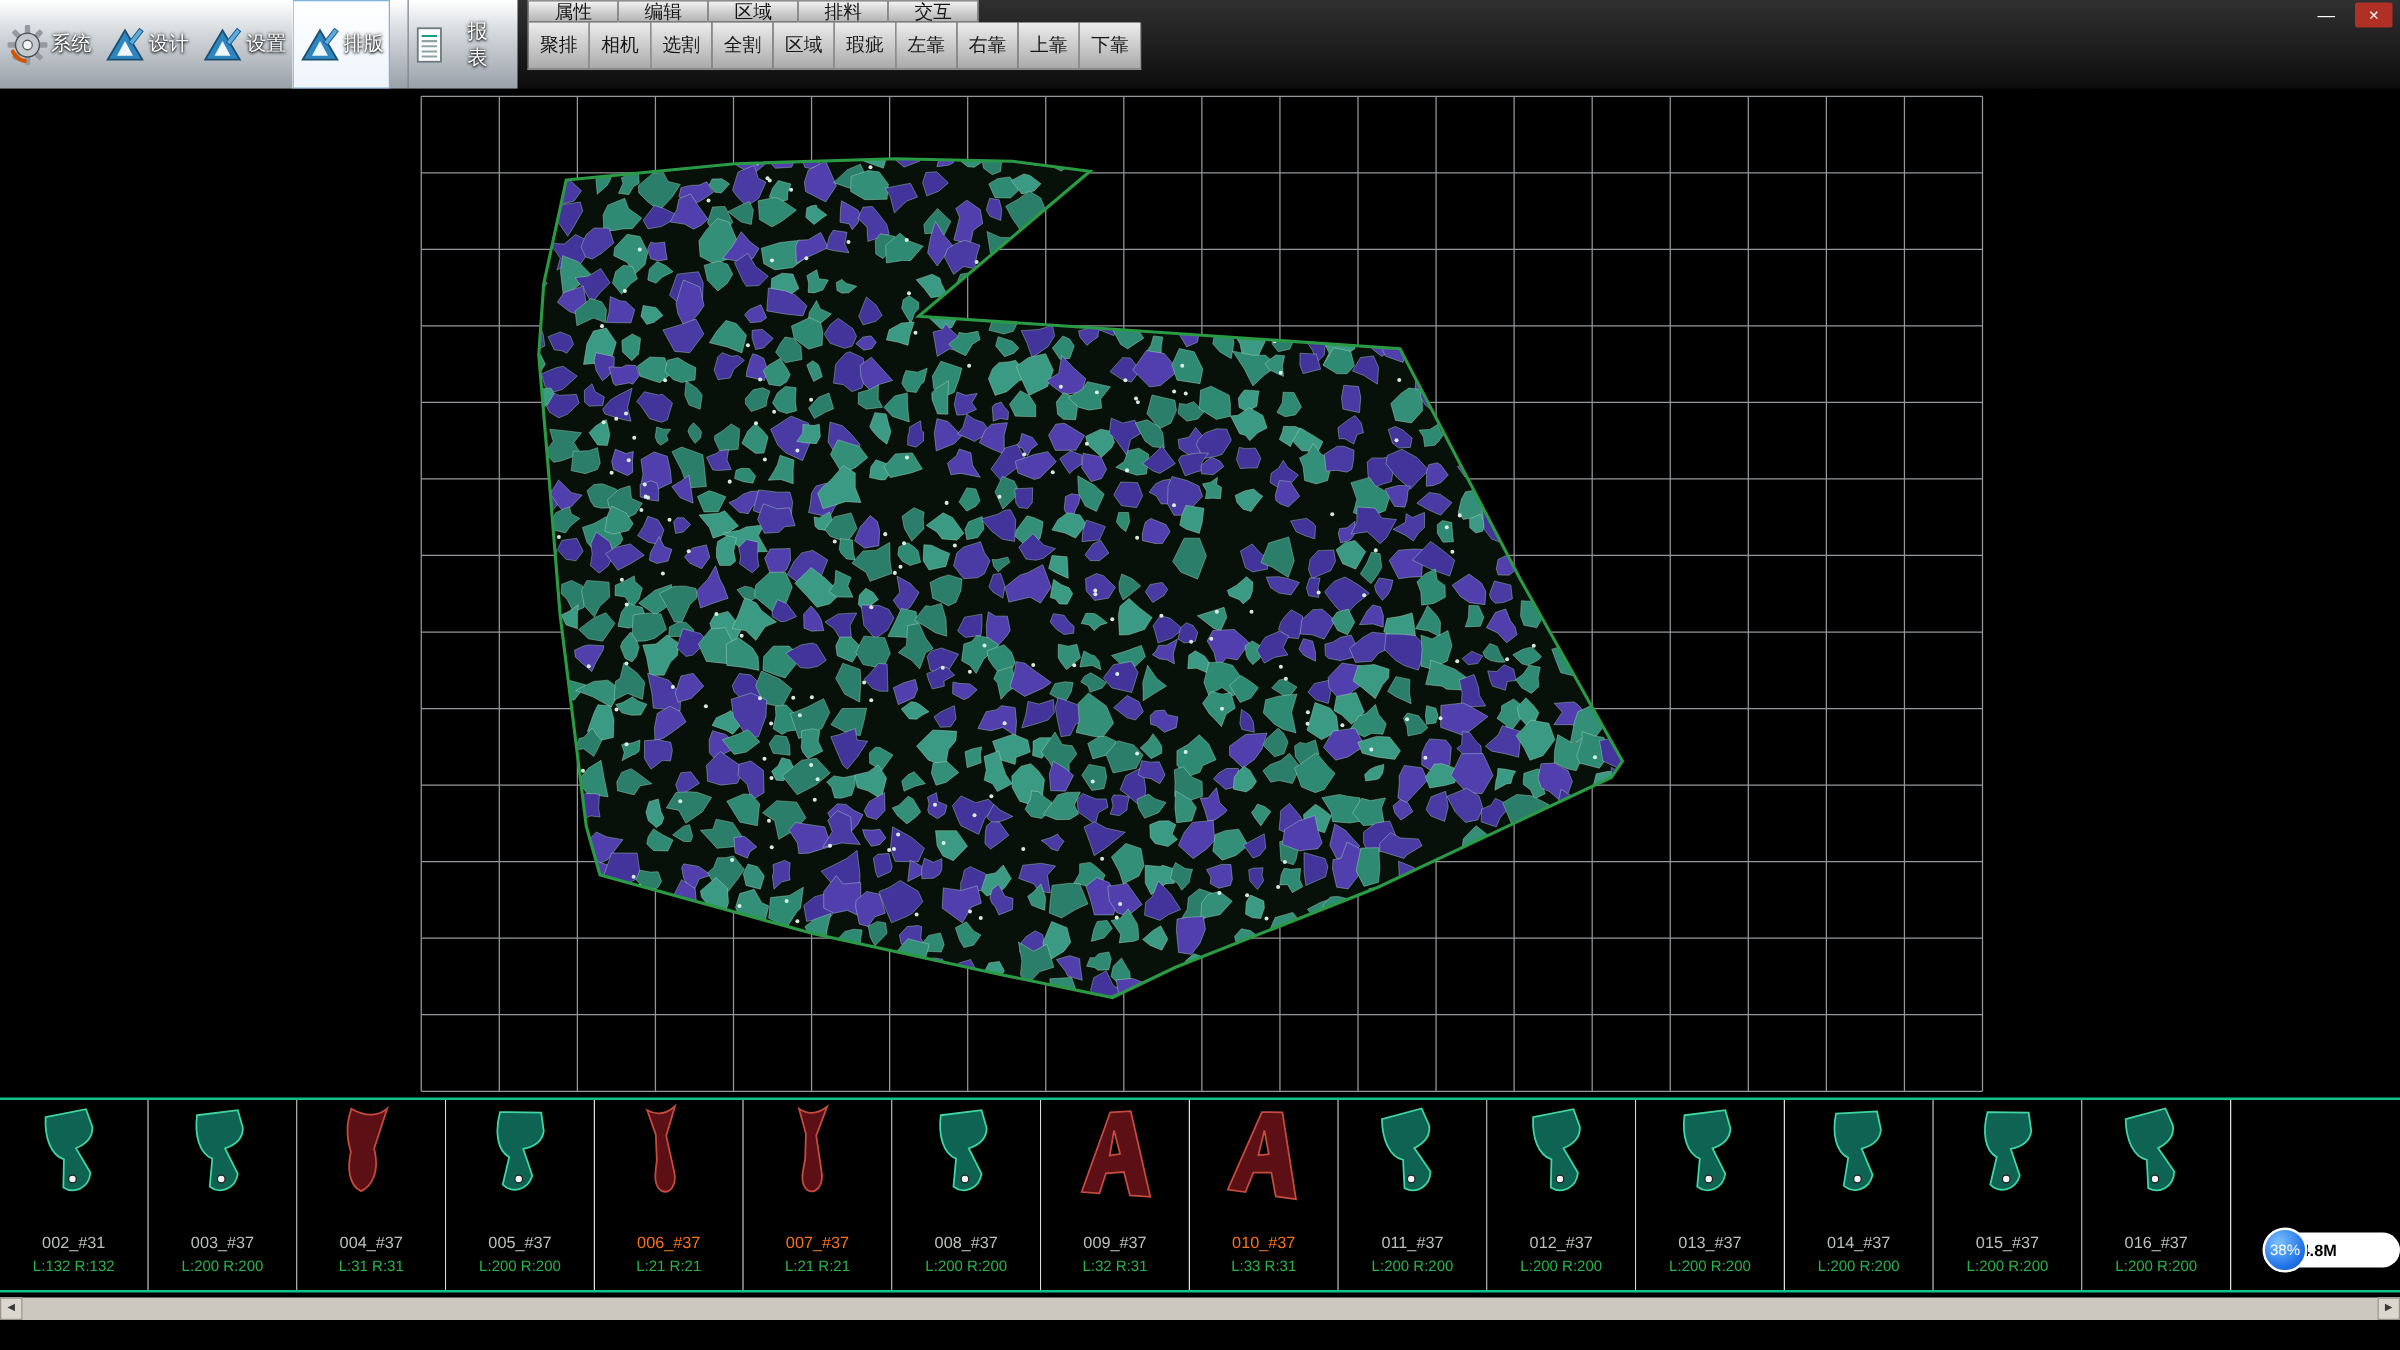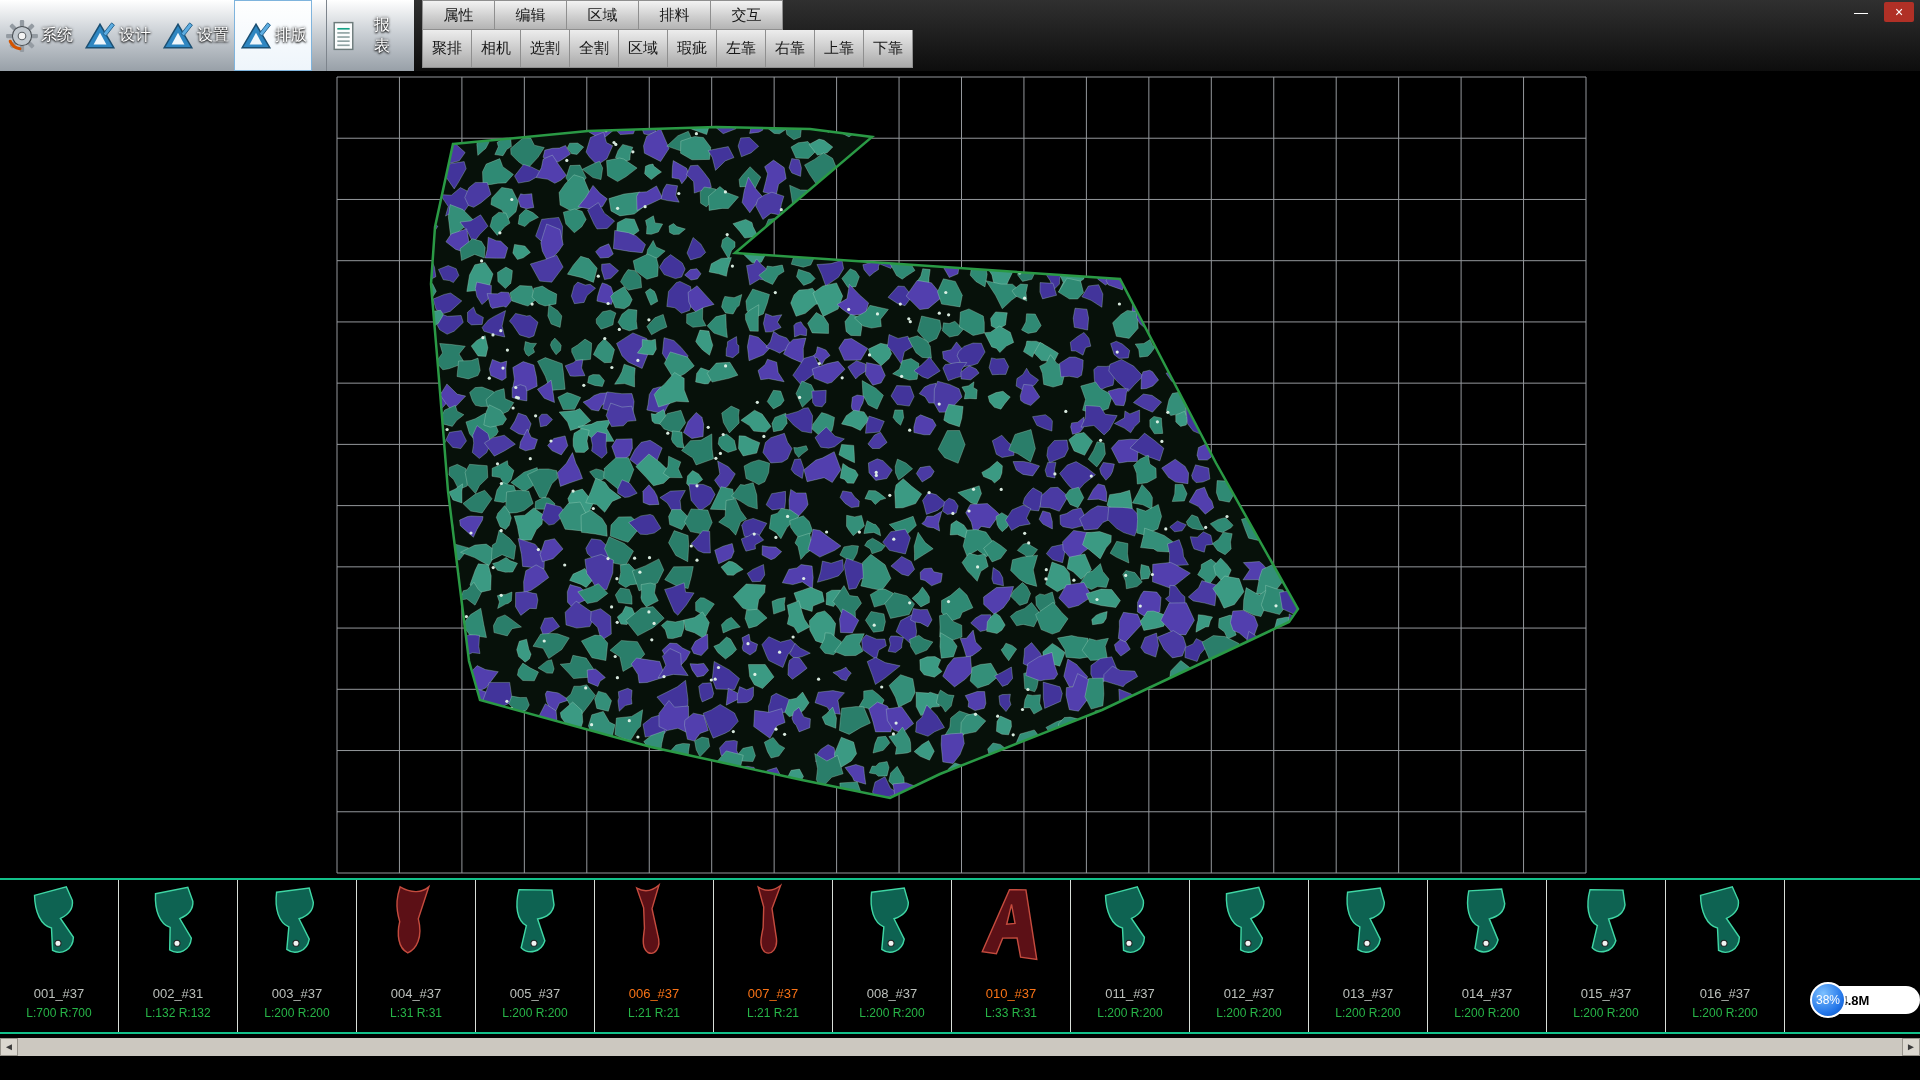--- a/index.html
+++ b/index.html
@@ -11,21 +11,21 @@
     background:linear-gradient(180deg,#303030,#0d0d0d);}
   .modes{position:absolute;left:0;top:0;height:71px;width:414px;display:flex;align-items:stretch;
     background:linear-gradient(180deg,#ffffff 0%,#ccd1d6 45%,#98a0a8 100%);}
   .mode-btn{width:78px;display:flex;flex-direction:row;align-items:center;justify-content:center;
     gap:2px;cursor:pointer;}
   .mode-btn.active{background:linear-gradient(180deg,#ffffff,#eef5fb);box-shadow:inset 0 0 0 1px #7fb4dd;}
   .mode-btn.gap{margin-left:14px;border-left:1px solid #7d848c;gap:14px;}
   .mode-icon{width:34px;height:34px;}
   .mode-label{font-size:16px;color:#fff;text-shadow:0 1px 2px #000,0 0 3px rgba(0,0,0,.85);}
   .menus{position:absolute;left:423px;top:0;}
-  .tabs-row{display:flex;height:30px;}
+  .tabs-row{display:flex;height:18px;}
   .tab-btn{width:73px;box-sizing:border-box;border:1px solid #8f8f8f;margin-left:-1px;
     background:linear-gradient(180deg,#f3f3f3,#cfcfcf 55%,#b4b4b4);color:#171717;font-size:15px;
     display:flex;align-items:center;justify-content:center;cursor:pointer;}
   .tools-row{display:flex;height:38px;text-align:right;}
   .tool-btn{width:50px;box-sizing:border-box;border:1px solid #8f8f8f;border-top:none;margin-left:-1px;
     background:linear-gradient(180deg,#ededed,#c8c8c8 55%,#a9a9a9);color:#171717;font-size:15px;
     display:flex;align-items:center;justify-content:center;cursor:pointer;}
   .wincontrols{position:absolute;right:6px;top:2px;display:flex;gap:8px;}
   .winbtn{width:30px;height:20px;display:flex;align-items:center;justify-content:center;color:#fff;
     font-size:14px;cursor:pointer;}
@@ -1333,28 +1333,20 @@
           <circle cx="511.8" cy="128.5" r="1.6" fill="#e4f5ea" opacity="0.95"></circle>
           <circle cx="1149.5" cy="81.3" r="1.6" fill="#e4f5ea" opacity="0.95"></circle>
         </g>
         <polygon points="453,73 588,60 716,56 810,58 872,66 735,182 900,193 1120,208 1216,392 1298,538 1289,551 1102,639 940,703 890,727 802,709 651,676 480,629 469,590 448,420 438,296 431,213 435,156" fill="none" stroke="#2a9a45" stroke-width="2.5"></polygon>
       </svg>
   </div>
 
   <div class="strip" id="pieceStrip">
       <div class="cell">
         <svg viewBox="0 0 100 100" class="thumb-svg">
-          <path d="M30,10 L62,6 L66,20 C66,30 58,34 52,36 L62,56 C60,68 48,72 40,66 L42,44 C32,40 28,26 30,10 Z" fill="#0e6352" stroke="#3fd6a4" stroke-width="1.4" fill-rule="evenodd" transform="rotate(-8 50 40)"></path>
-          <circle cx="49" cy="60" r="3" fill="#f2f2f2" stroke="#222" stroke-width="1"></circle>
-        </svg>
-        <div class="pname">001_#37</div>
-        <div class="plr">L:700 R:700</div>
-      </div>
-      <div class="cell">
-        <svg viewBox="0 0 100 100" class="thumb-svg">
           <path d="M30,10 L62,6 L66,20 C66,30 58,34 52,36 L62,56 C60,68 48,72 40,66 L42,44 C32,40 28,26 30,10 Z" fill="#0e6352" stroke="#3fd6a4" stroke-width="1.4" fill-rule="evenodd" transform="rotate(-4 50 40)"></path>
           <circle cx="49" cy="60" r="3" fill="#f2f2f2" stroke="#222" stroke-width="1"></circle>
         </svg>
         <div class="pname">002_#31</div>
         <div class="plr">L:132 R:132</div>
       </div>
       <div class="cell">
         <svg viewBox="0 0 100 100" class="thumb-svg">
           <path d="M30,10 L62,6 L66,20 C66,30 58,34 52,36 L62,56 C60,68 48,72 40,66 L42,44 C32,40 28,26 30,10 Z" fill="#0e6352" stroke="#3fd6a4" stroke-width="1.4" fill-rule="evenodd" transform="rotate(0 50 40)"></path>
           <circle cx="49" cy="60" r="3" fill="#f2f2f2" stroke="#222" stroke-width="1"></circle>
@@ -1391,20 +1383,27 @@
         <div class="pname green">007_#37</div>
         <div class="plr">L:21 R:21</div>
       </div>
       <div class="cell">
         <svg viewBox="0 0 100 100" class="thumb-svg">
           <path d="M30,10 L62,6 L66,20 C66,30 58,34 52,36 L62,56 C60,68 48,72 40,66 L42,44 C32,40 28,26 30,10 Z" fill="#0e6352" stroke="#3fd6a4" stroke-width="1.4" fill-rule="evenodd" transform="rotate(0 50 40)"></path>
           <circle cx="49" cy="60" r="3" fill="#f2f2f2" stroke="#222" stroke-width="1"></circle>
         </svg>
         <div class="pname">008_#37</div>
         <div class="plr">L:200 R:200</div>
+      </div>
+      <div class="cell">
+        <svg viewBox="0 0 100 100" class="thumb-svg">
+          <path d="M26,72 L44,8 L60,6 L80,72 L64,72 L58,54 L44,56 L40,72 Z M48,22 L54,40 L46,42 Z" fill="#5c1016" stroke="#c44b3e" stroke-width="1.4" fill-rule="evenodd" transform="rotate(4 50 40)"></path>
+        </svg>
+        <div class="pname">009_#37</div>
+        <div class="plr">L:32 R:31</div>
       </div>
       <div class="cell">
         <svg viewBox="0 0 100 100" class="thumb-svg">
           <path d="M26,72 L44,8 L60,6 L80,72 L64,72 L58,54 L44,56 L40,72 Z M48,22 L54,40 L46,42 Z" fill="#5c1016" stroke="#c44b3e" stroke-width="1.4" fill-rule="evenodd" transform="rotate(8 50 40)"></path>
         </svg>
         <div class="pname green">010_#37</div>
         <div class="plr">L:33 R:31</div>
       </div>
       <div class="cell">
         <svg viewBox="0 0 100 100" class="thumb-svg">

